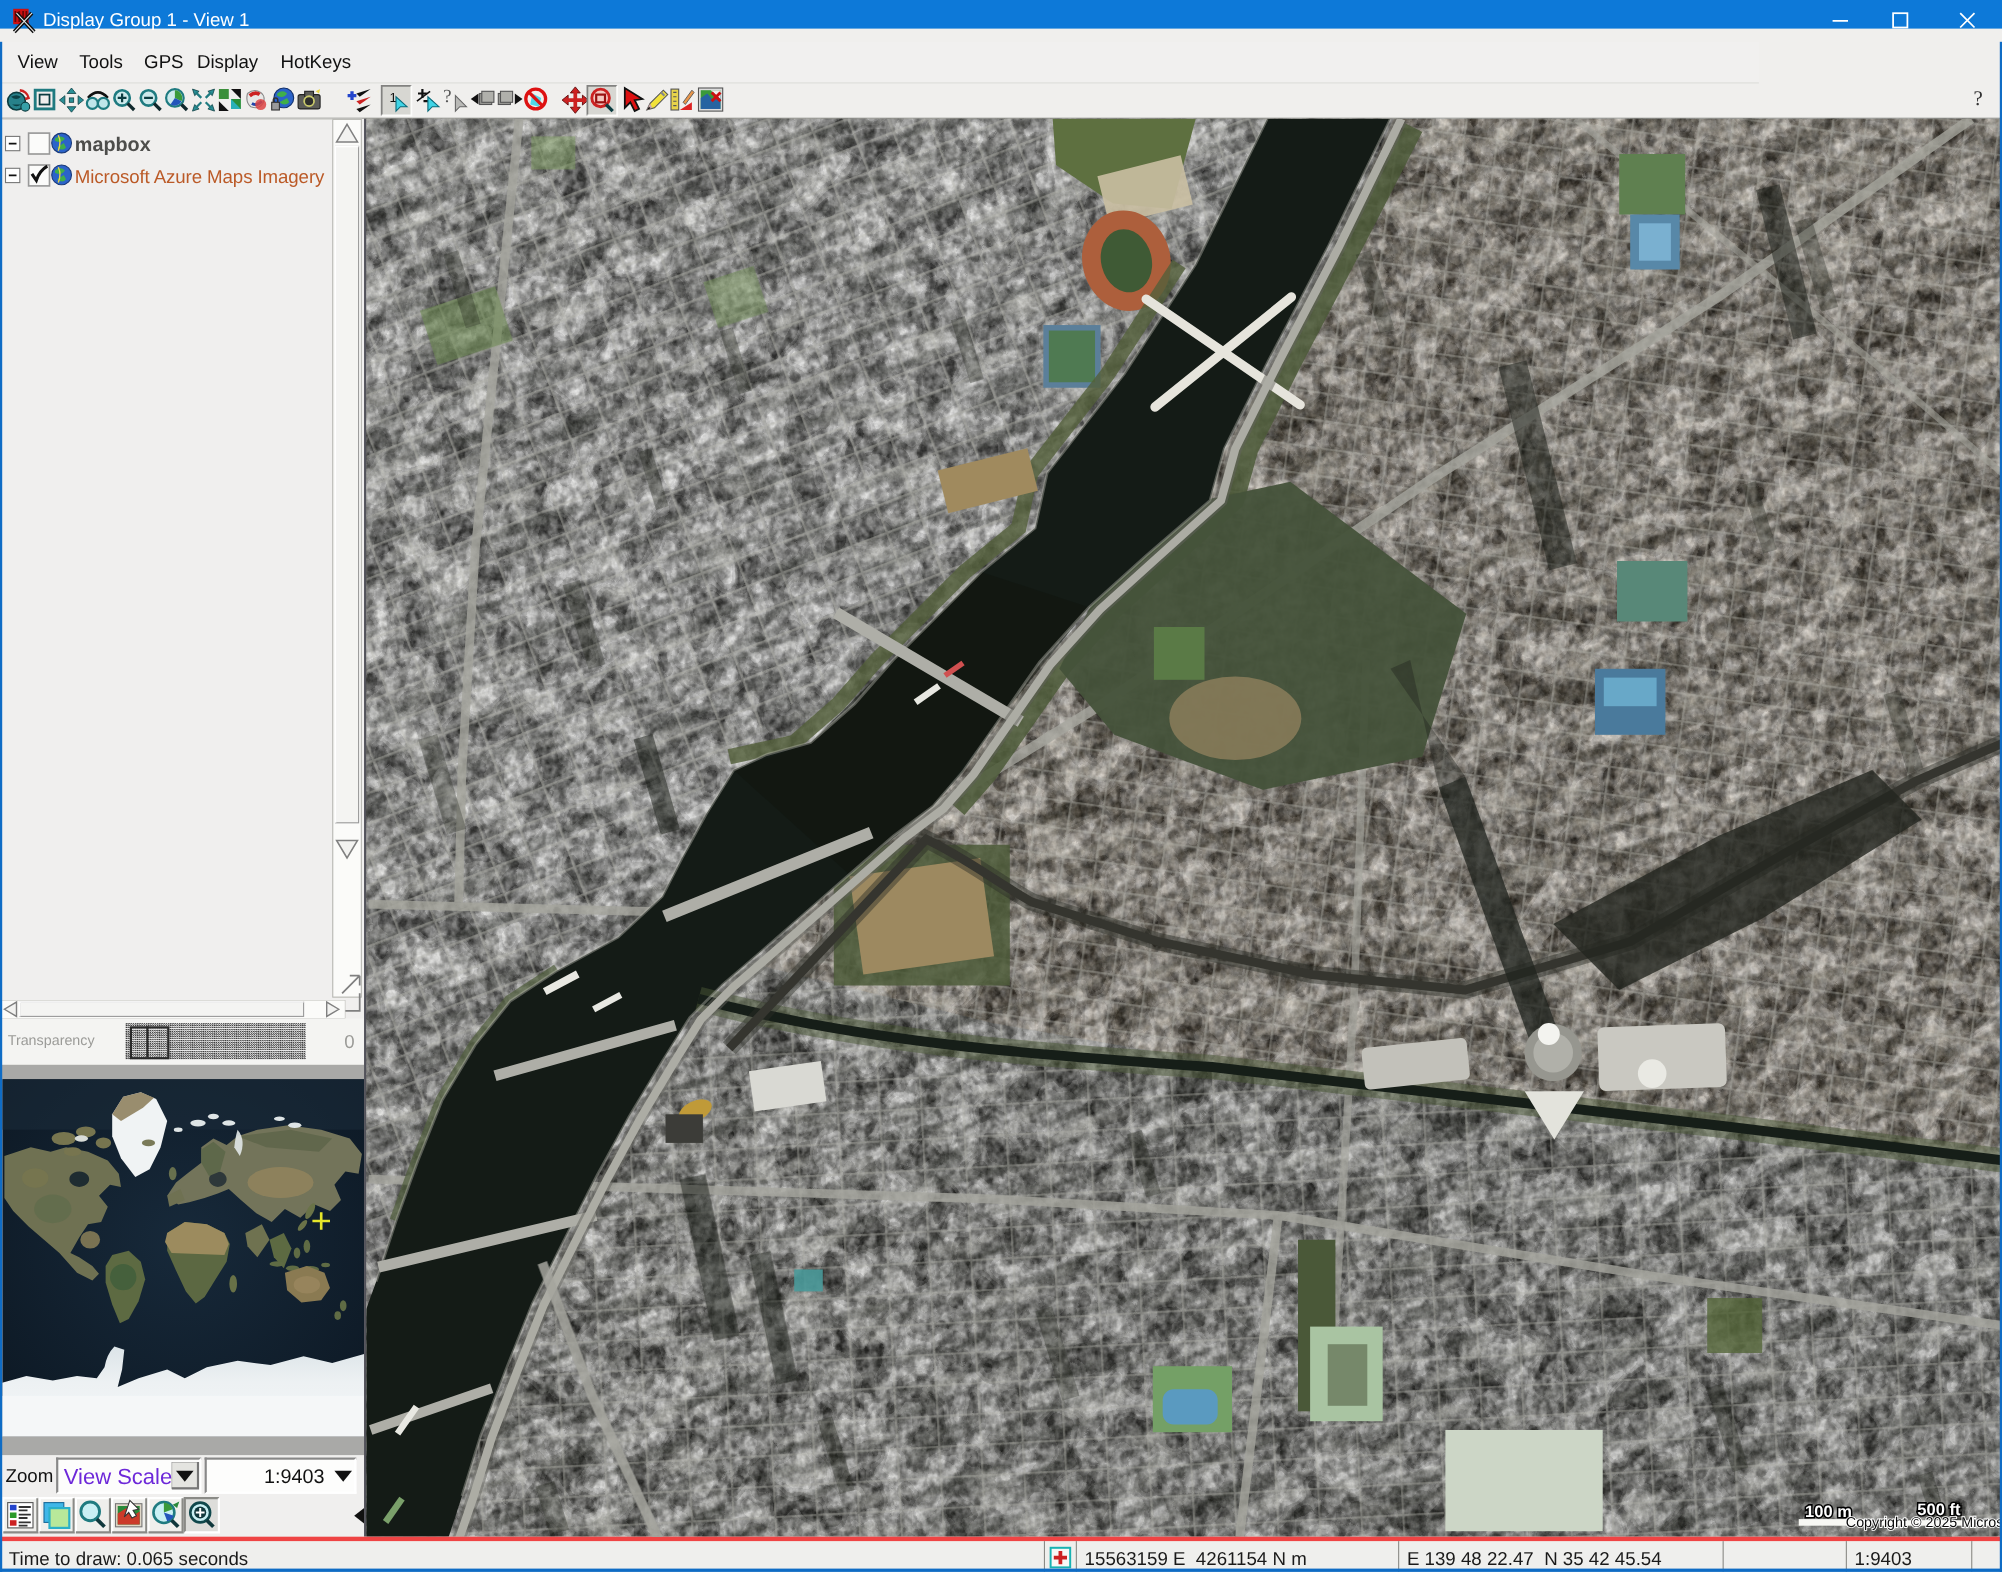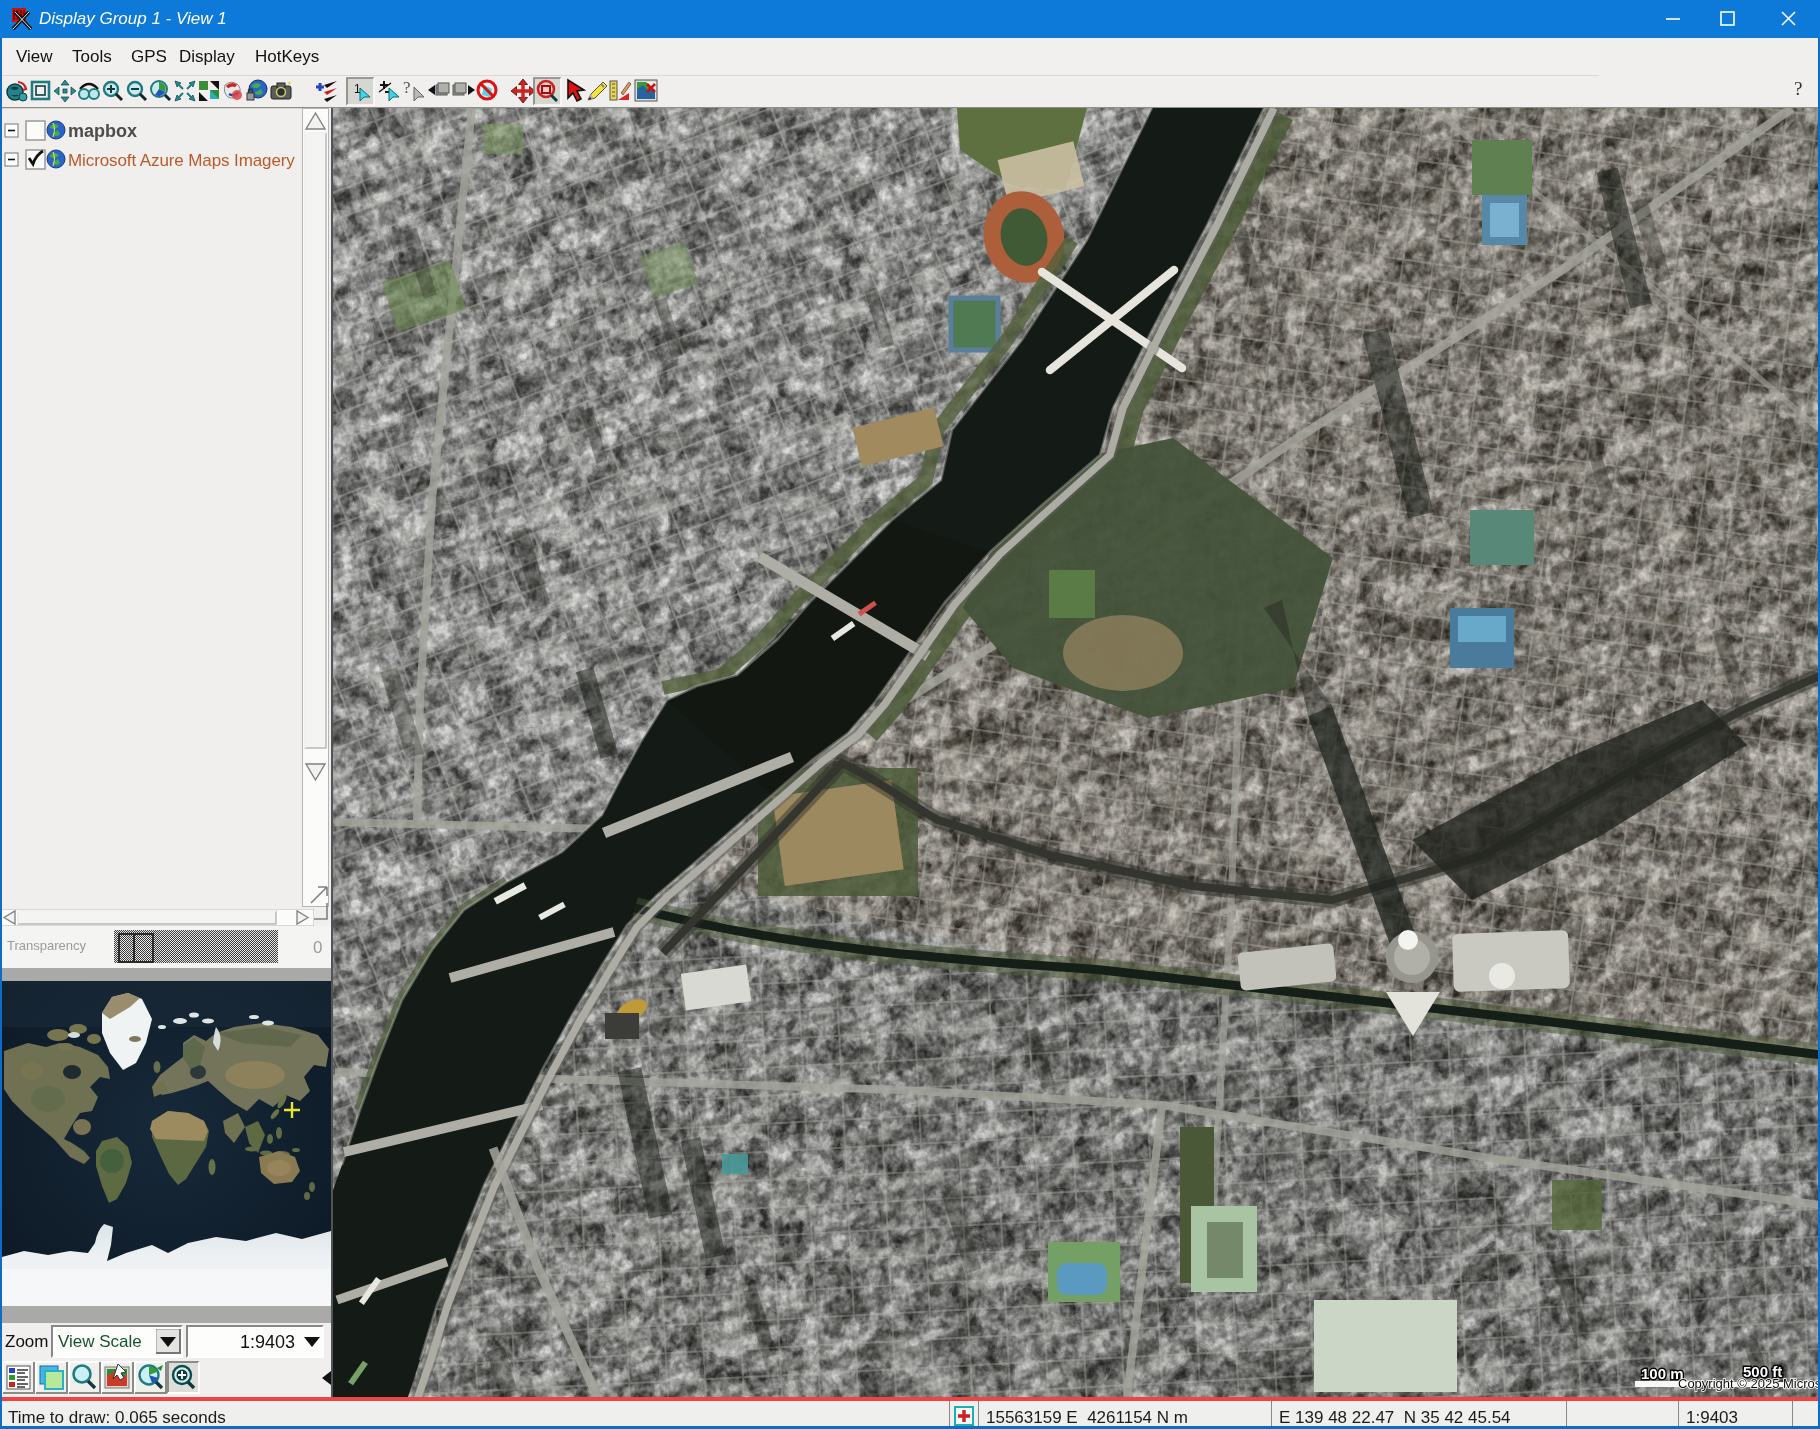--- a/index.html
+++ b/index.html
@@ -1,20 +1,20 @@
 <!DOCTYPE html>
 <html><head>
 <meta charset="utf-8">
 <style>
   html,body{margin:0;padding:0;}
   body{width:1820px;height:1429px;position:relative;overflow:hidden;
        font-family:"Liberation Sans",sans-serif;background:#f0efed;}
   .abs{position:absolute;}
   
-  #titlebar{left:0;top:0;width:1820px;height:38px;background:#0d79d8;font-style:italic;}
+  #titlebar{left:0;top:0;width:1820px;height:26px;background:#0d79d8;}
   #titlebar .ttext{position:absolute;left:39px;top:9px;color:#fff;font-size:17px;}
   
   #menubar{left:0;top:38px;width:1599px;height:37px;background:#f1f0ef;border-bottom:1px solid #d8d8d4;}
   .mitem{position:absolute;top:9px;font-size:17px;color:#111;}
   
   #toolbar{left:0;top:76px;width:1820px;height:31px;background:#f0efed;border-bottom:1px solid #8f8f8a;}
   
   #panel{left:0;top:108px;width:331px;height:1289px;background:#f0efee;}
   
   #statusbar{left:0;top:1397px;width:1820px;height:32px;background:#efefed;border-top:4px solid #ef4444;font-size:17px;color:#1a1a1a;}
@@ -323,21 +323,21 @@
     <rect y="288" width="329" height="37" fill="#f5f7f8"></rect>
 
     <path d="M282 129 h16 M290 121 v16" stroke="#e6e62a" stroke-width="2.4"></path>
   </svg>
   </div>
   <div class="abs" style="left:0;top:1198px;width:331px;height:17px;background:#a9a9a7"></div>
 
   <div class="abs" style="left:0;top:1215px;width:331px;height:37px;background:#f0efee"></div>
   <div class="abs" style="left:5px;top:1224px;font-size:17px;color:#111">Zoom</div>
   <div class="abs" style="left:51px;top:1217px;width:132px;height:33px;background:#fdfdfc;border-top:2px solid #888;border-left:2px solid #888;border-right:2px solid #fff;border-bottom:2px solid #fff;box-sizing:border-box"></div>
-  <div class="abs" style="left:58px;top:1224px;font-size:17px;color:#14532d">View Scale</div>
+  <div class="abs" style="left:58px;top:1224px;font-size:20px;color:#6d28d9">View Scale</div>
   <svg class="abs" style="left:156px;top:1221px" width="26" height="26" viewBox="0 0 26 26">
     <rect x="0" y="0" width="24" height="24" fill="#e4e4e0" stroke="#888"></rect>
     <path d="M24 0 V24 H0" stroke="#777" stroke-width="2" fill="none"></path>
     <path d="M4 8 h16 l-8 10 Z" fill="#111"></path>
   </svg>
   <div class="abs" style="left:186px;top:1217px;width:138px;height:33px;background:#fdfdfc;border-top:2px solid #888;border-left:2px solid #888;border-right:2px solid #fff;border-bottom:2px solid #fff;box-sizing:border-box"></div>
   <div class="abs" style="left:240px;top:1224px;font-size:18px;color:#111">1:9403</div>
   <svg class="abs" style="left:302px;top:1224px" width="20" height="20" viewBox="0 0 20 20">
     <path d="M2 5 h16 l-8 10 Z" fill="#111"></path>
   </svg>

